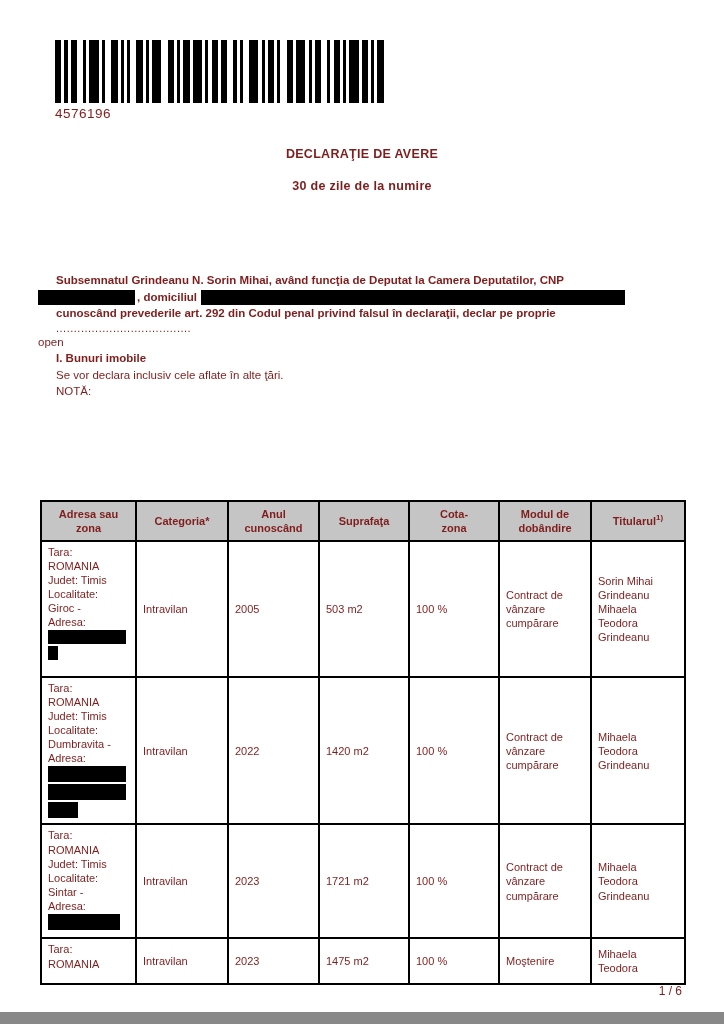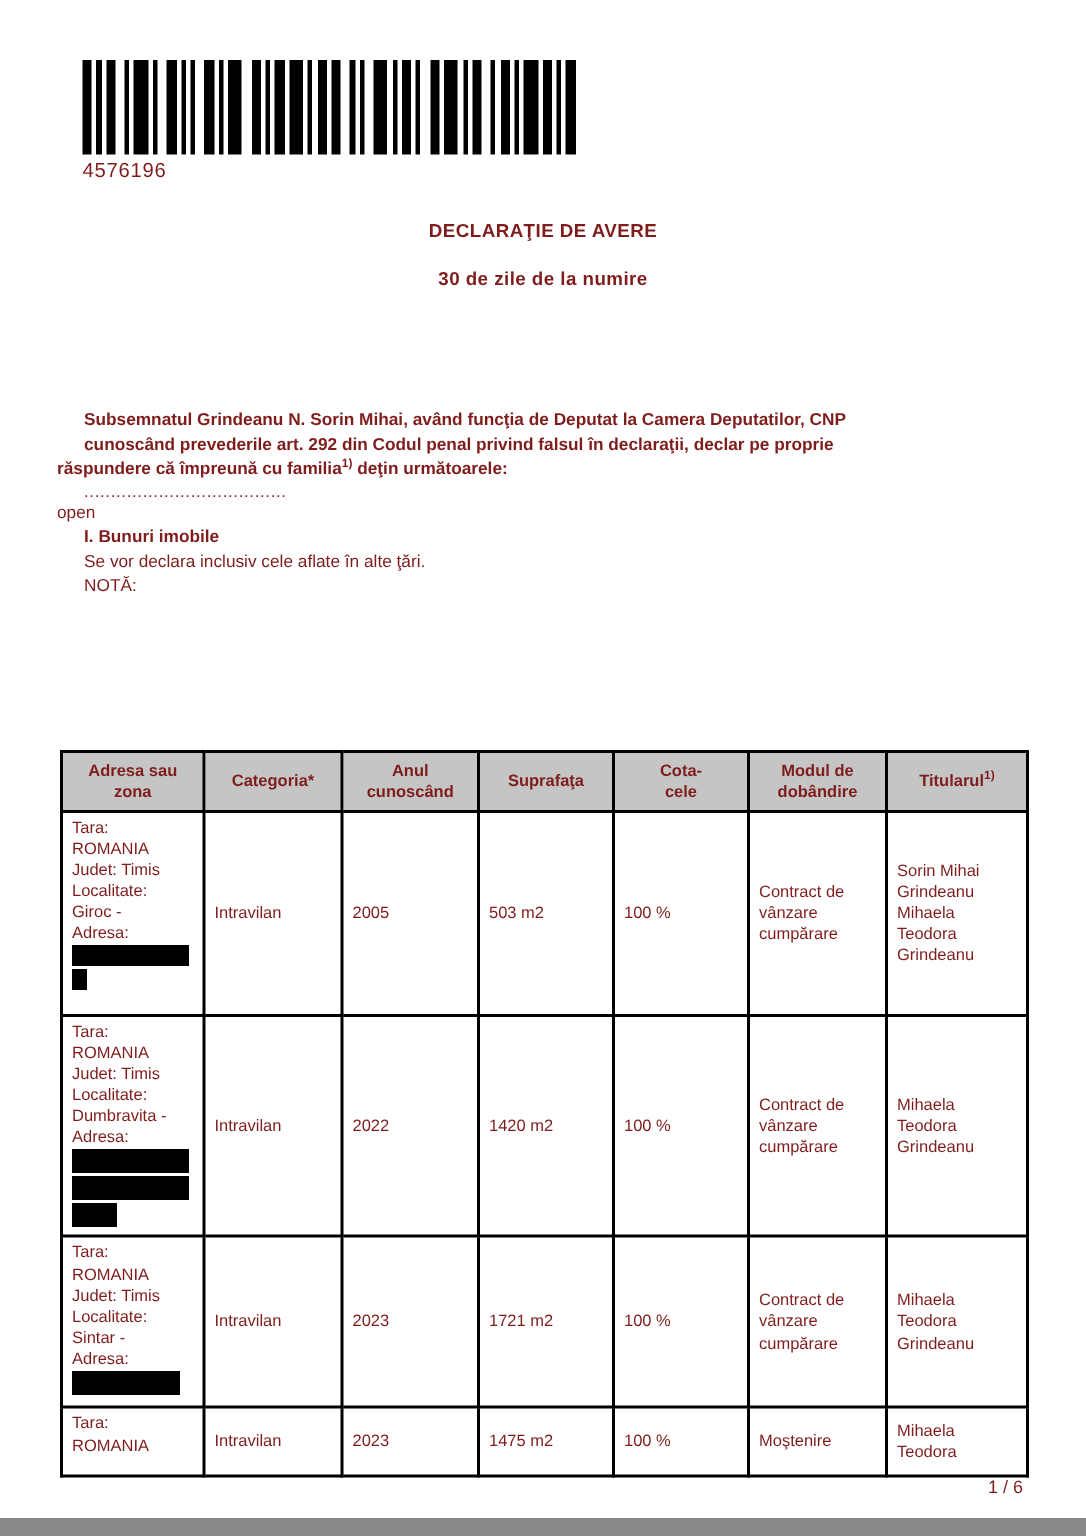--- a/index.html
+++ b/index.html
@@ -140,24 +140,24 @@
     <div class="barcode-number">4576196</div>
   </div>
 
   <div class="title-block">
     <div class="title-line">DECLARAŢIE DE AVERE</div>
     <div class="title-line">30 de zile de la numire</div>
   </div>
 
   <div class="intro">
     <div class="ln bold indent">Subsemnatul Grindeanu N. Sorin Mihai, având funcţia de Deputat la Camera Deputatilor, CNP</div>
+    <div class="ln">
+      <span class="redact redact-cnp"></span><span class="bold">, domiciliul</span><span class="redact redact-domiciliu"></span>
+    </div>
     <div class="ln bold indent">cunoscând prevederile art. 292 din Codul penal privind falsul în declaraţii, declar pe proprie</div>
-    <div class="ln bold">
-      <span>răspundere că împreună cu familia</span><sup class="fnref">1)</sup><span> deţin următoarele:</span>
-    </div>
     <div class="dots-line">......................................</div>
     <div class="ln">open</div>
     <div class="ln bold pad-left">I. Bunuri imobile</div>
     <div class="ln pad-left">Se vor declara inclusiv cele aflate în alte ţări.</div>
     <div class="ln pad-left">NOTĂ:</div>
   </div>
 
   <table class="decl-table">
     <colgroup>
       <col style="width:95px">
@@ -170,21 +170,21 @@
     </colgroup>
     <tbody>
         <tr class="hdr">
       <th>Adresa sau
 zona</th>
       <th>Categoria*</th>
       <th>Anul
 cunoscând</th>
       <th>Suprafaţa</th>
       <th>Cota-
-cele</th>
+zona</th>
       <th>Modul de
 dobândire</th>
       <th><span>Titularul</span><sup class="fnref">1)</sup></th>
     </tr>
 
     <tr class="r0">
       <td class="addr-cell">
         <div class="addr-text">Tara:
 ROMANIA
 Judet: Timis

